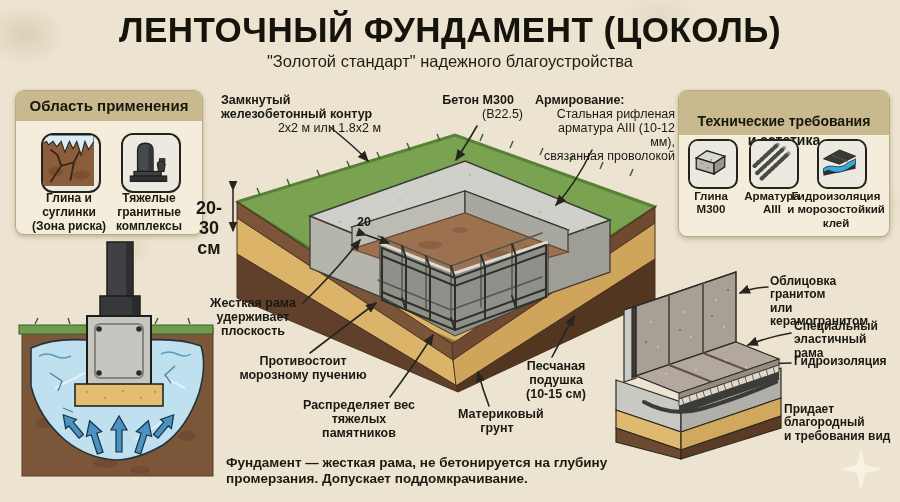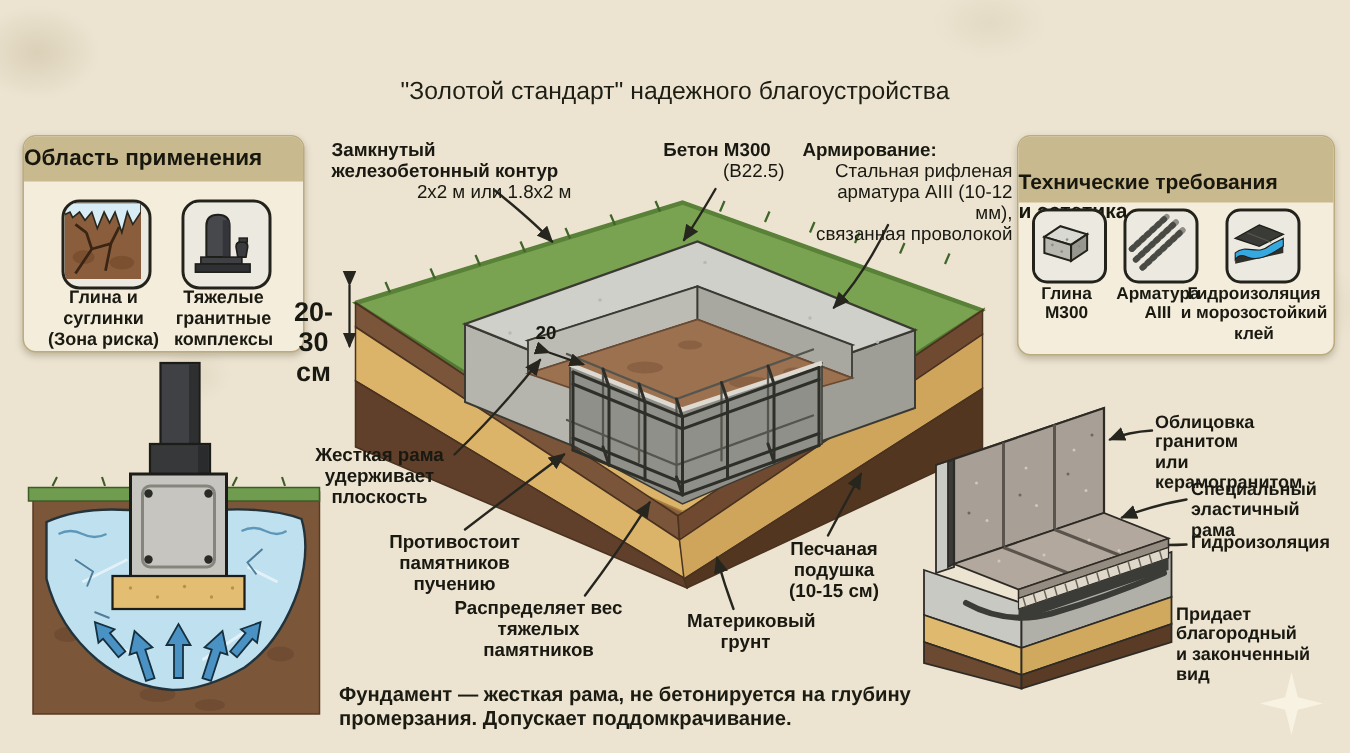--- a/index.html
+++ b/index.html
@@ -12,21 +12,21 @@
       radial-gradient(55px 35px at 660px 15px, rgba(150,130,85,.10), transparent 70%),
       radial-gradient(45px 40px at 878px 205px, rgba(150,130,85,.12), transparent 70%),
       radial-gradient(35px 28px at 130px 250px, rgba(150,130,85,.10), transparent 70%),
       #ECE4D1;
   }
   .abs{position:absolute;}
   .pre{white-space:pre-line;}
   .title{left:0;top:10px;width:900px;text-align:center;font-size:35px;font-weight:800;letter-spacing:.5px;color:#14140C;}
   .subtitle{left:0;top:52px;width:900px;text-align:center;font-size:16.5px;font-weight:400;color:#1E1E15;}
   .panel{background:#F4EDDB;border:1px solid #BBAC80;border-radius:9px;box-shadow:0 2px 5px rgba(70,58,25,.28);}
-  .panel-header{background:#C9B98E;border-radius:8px 8px 0 0;font-weight:700;color:#17170E;}
+  .panel-header{background:#C9B98E;border-radius:8px 8px 0 0;text-align:center;font-weight:700;color:#17170E;}
   .lp{left:15px;top:90px;width:186px;height:143px;}
   .lp .panel-header{height:30px;line-height:30px;font-size:15px;}
   .rp{left:678px;top:90px;width:210px;height:145px;}
   .rp .panel-header{height:44px;font-size:14px;line-height:1.35;padding-top:21px;box-sizing:border-box;}
   .tile{position:absolute;border:2.5px solid #23231C;background:#ECE9E1;overflow:hidden;}
   .tile svg{display:block;}
   .tile-lg{width:56px;height:56px;border-radius:12px;}
   .tile-sm{width:46px;height:46px;border-radius:10px;}
   .cap{position:absolute;text-align:center;font-size:12px;font-weight:700;line-height:1.16;color:#1A1A12;}
   .cap-sm{font-size:11.5px;}
@@ -331,20 +331,21 @@
     </div>
     <div class="cap cap-sm pre" style="left:2px;top:99px;width:60px">Глина
 М300</div>
     <div class="cap cap-sm pre" style="left:58px;top:99px;width:70px">Арматура
 AIII</div>
     <div class="cap cap-sm pre" style="left:104px;top:99px;width:106px">Гидроизоляция
 и морозостойкий
 клей</div>
   </div>
 
+  <div class="abs title">ЛЕНТОЧНЫЙ ФУНДАМЕНТ (ЦОКОЛЬ)</div>
   <div class="abs subtitle">"Золотой стандарт" надежного благоустройства</div>
 
   <div class="lbl" style="left:221px;top:93px;width:160px">
     <span class="pre">Замкнутый
 железобетонный контур</span>
     <span class="sub">2х2 м или 1.8х2 м</span>
   </div>
   <div class="lbl ctr" style="left:433px;top:93px;width:90px">
     <span>Бетон М300</span>
     <span class="sub">(В22.5)</span>
@@ -357,35 +358,35 @@
   </div>
 
   <div class="lbl ctr pre" style="left:188px;top:198px;width:42px;font-size:18px">20-30
 см</div>
   <div class="lbl ctr" style="left:352px;top:215px;width:24px">20</div>
 
   <div class="lbl ctr pre" style="left:203px;top:296px;width:100px">Жесткая рама
 удерживает
 плоскость</div>
   <div class="lbl ctr pre" style="left:238px;top:354px;width:130px">Противостоит
-памятников пучению</div>
+морозному пучению</div>
   <div class="lbl ctr pre" style="left:294px;top:398px;width:130px">Распределяет вес
 тяжелых памятников</div>
   <div class="lbl ctr pre" style="left:517px;top:359px;width:78px">Песчаная
 подушка
 (10-15 см)</div>
   <div class="lbl ctr pre" style="left:458px;top:407px;width:78px">Материковый
 грунт</div>
 
   <div class="lbl pre" style="left:770px;top:275px;width:122px;font-size:12px">Облицовка гранитом
 или керамогранитом</div>
   <div class="lbl pre" style="left:794px;top:320px;width:100px;font-size:12px">Специальный
 эластичный рама</div>
   <div class="lbl pre" style="left:794px;top:355px;width:100px;font-size:12px">Гидроизоляция</div>
   <div class="lbl pre" style="left:784px;top:403px;width:112px;font-size:12px">Придает
 благородный
-и законченный вид</div>
+и требования вид</div>
 
   <div class="abs footnote pre">Фундамент — жесткая рама, не бетонируется на глубину
 промерзания. Допускает поддомкрачивание.</div>
 
   <div class="abs sparkle"></div>
 </div>
 
 </body></html>

